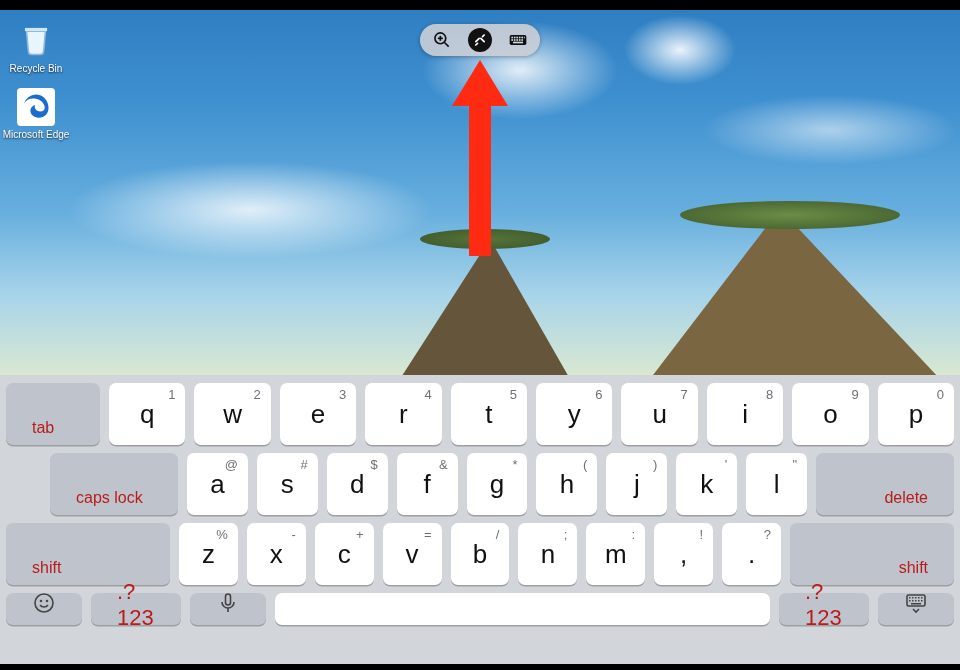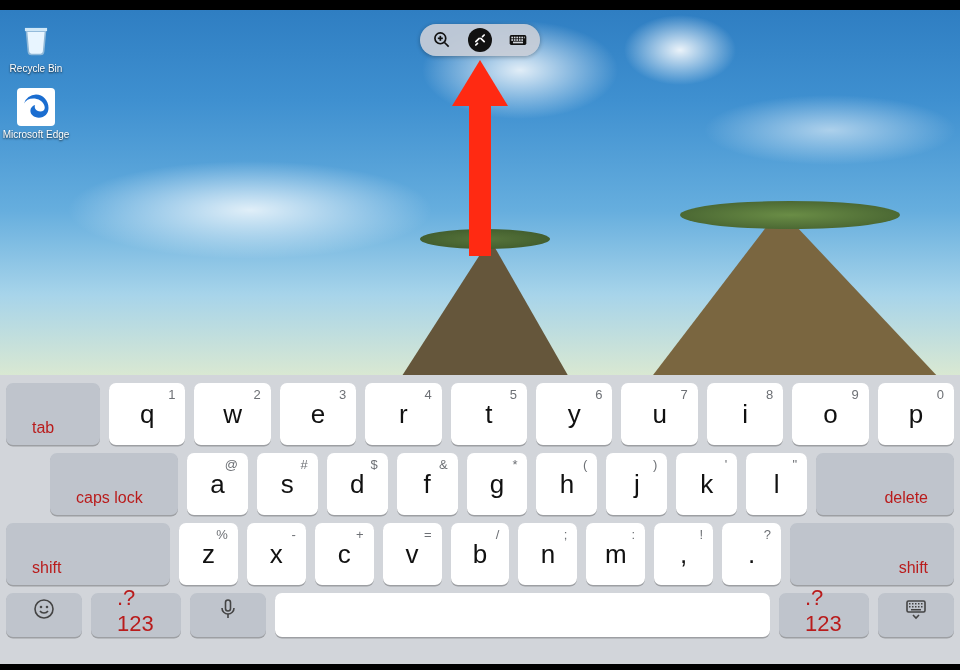--- a/index.html
+++ b/index.html
@@ -49,21 +49,21 @@
 
   
   .arrow { position:absolute; left:50%; transform:translateX(-50%); top:50px; display:flex; flex-direction:column; align-items:center;}
   .arrow .head {width:0;height:0;border-left:28px solid transparent;border-right:28px solid transparent;border-bottom:46px solid #ff2a12;}
   .arrow .shaft{width:22px;height:150px;background:#ff2a12;}
 
   
   .keyboard { position:absolute; left:0; right:0; bottom:6px; top:375px; background:#d2d5da; }
   .kb-inner{padding:8px 6px 6px;}
   .kb-row{display:flex;align-items:stretch;margin-bottom:8px;gap:9px;height:62px;}
-  .kb-row:last-child{margin-bottom:0;height:44px;}
+  .kb-row:last-child{margin-bottom:0;height:32px;}
 
   .key{
     background:#fff;border-radius:7px;box-shadow:0 1.5px 0 rgba(0,0,0,.25);
     display:flex;flex-direction:column;justify-content:center;align-items:center;
     position:relative;font-size:26px;color:#111;cursor:pointer;user-select:none;
   }
   .key .sup{position:absolute;top:4px;right:10px;font-size:13px;color:#6d7075;}
   .key.fn{background:#bfc4cc;color:#b91c1c;font-size:16px;align-items:flex-start;justify-content:flex-end;padding:0 26px 8px;}
   .key.fn.right{align-items:flex-end;}
   .key.fn.center{align-items:center;justify-content:center;}

